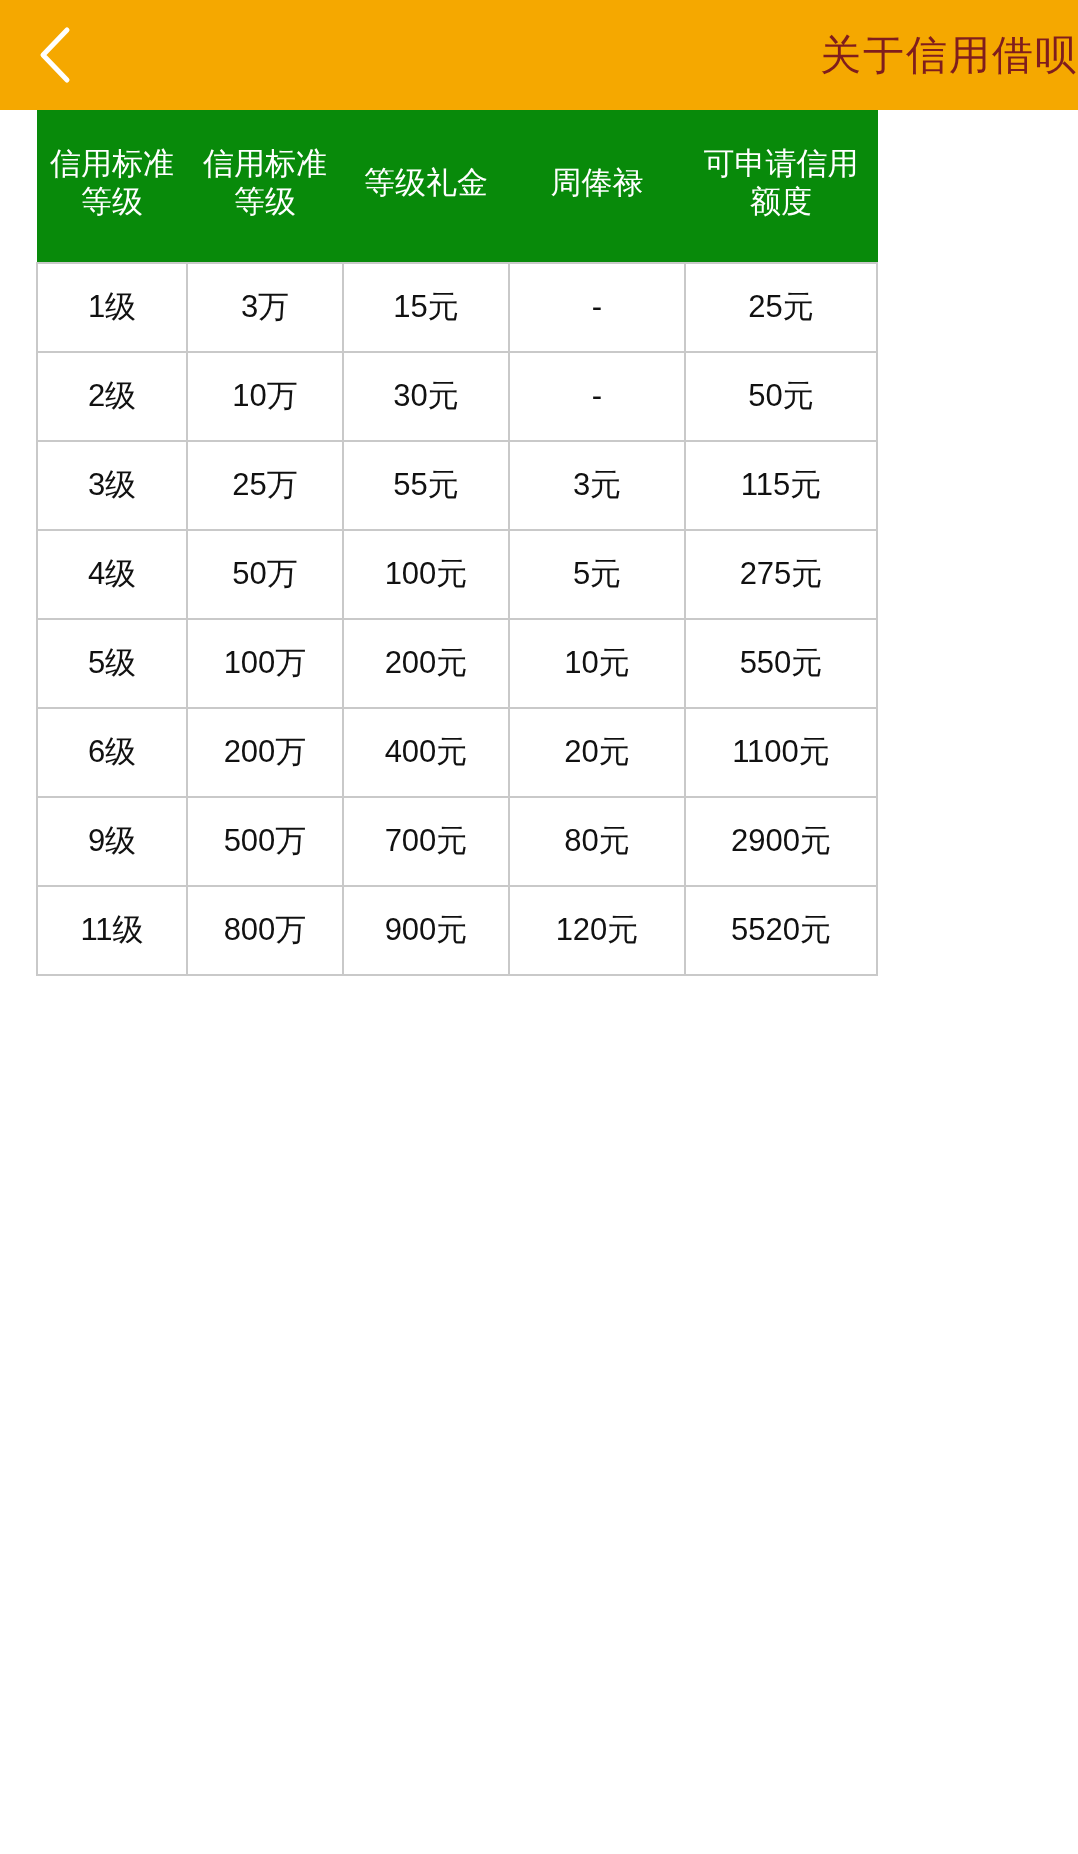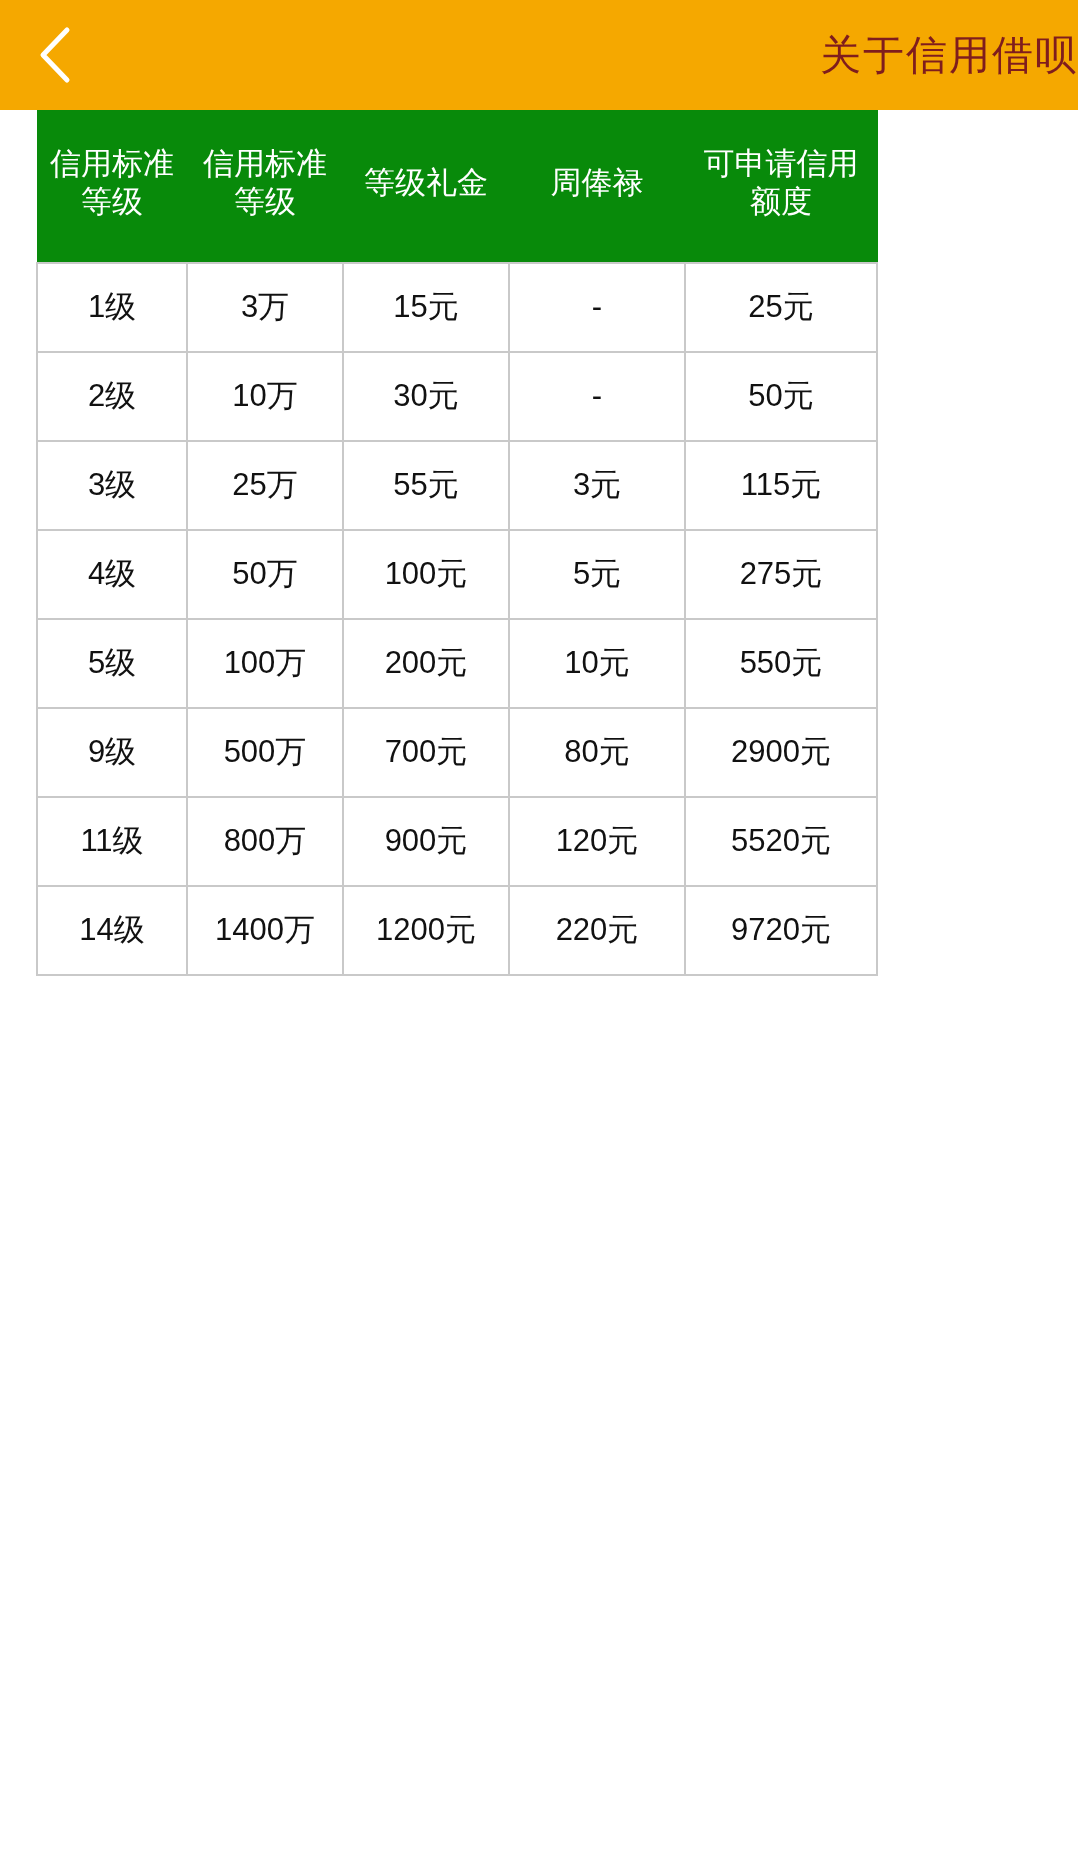--- a/index.html
+++ b/index.html
@@ -156,39 +156,39 @@
           <td>275元</td>
         </tr>
         <tr>
           <td>5级</td>
           <td>100万</td>
           <td>200元</td>
           <td>10元</td>
           <td>550元</td>
         </tr>
         <tr>
+          <td>6级</td>
+          <td>200万</td>
+          <td>400元</td>
+          <td>20元</td>
+          <td>1100元</td>
+        </tr>
+        <tr>
           <td>9级</td>
           <td>500万</td>
           <td>700元</td>
           <td>80元</td>
           <td>2900元</td>
         </tr>
         <tr>
           <td>11级</td>
           <td>800万</td>
           <td>900元</td>
           <td>120元</td>
           <td>5520元</td>
-        </tr>
-        <tr>
-          <td>14级</td>
-          <td>1400万</td>
-          <td>1200元</td>
-          <td>220元</td>
-          <td>9720元</td>
         </tr>
       </tbody>
     </table>
   </div>
 
   <div class="header">
     <div class="back-btn">
       <span>
         <svg width="40" height="62" viewBox="0 0 40 62" aria-hidden="true">
           <polyline points="32,6 8,31 32,56" fill="none" stroke="#ffffff" stroke-width="5" stroke-linecap="round" stroke-linejoin="round"></polyline>

